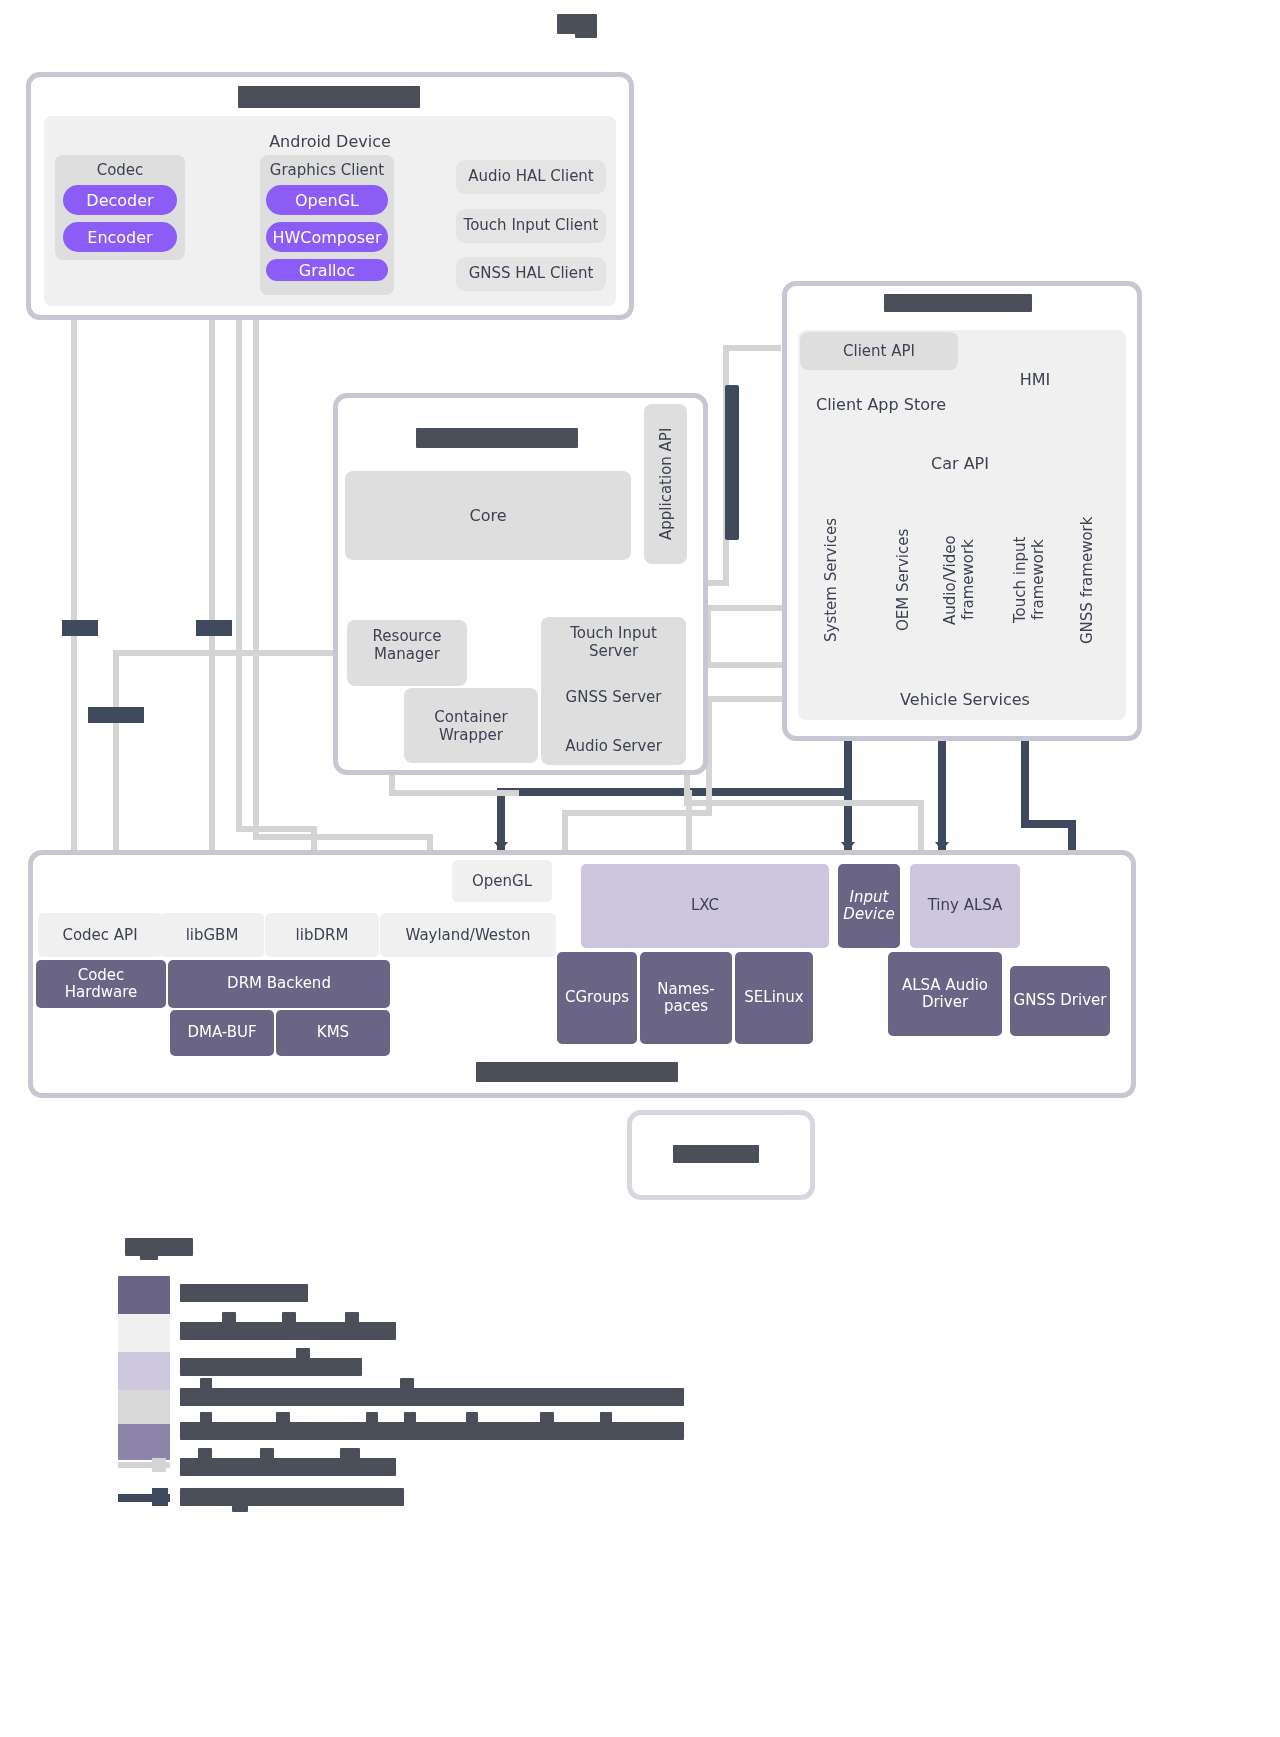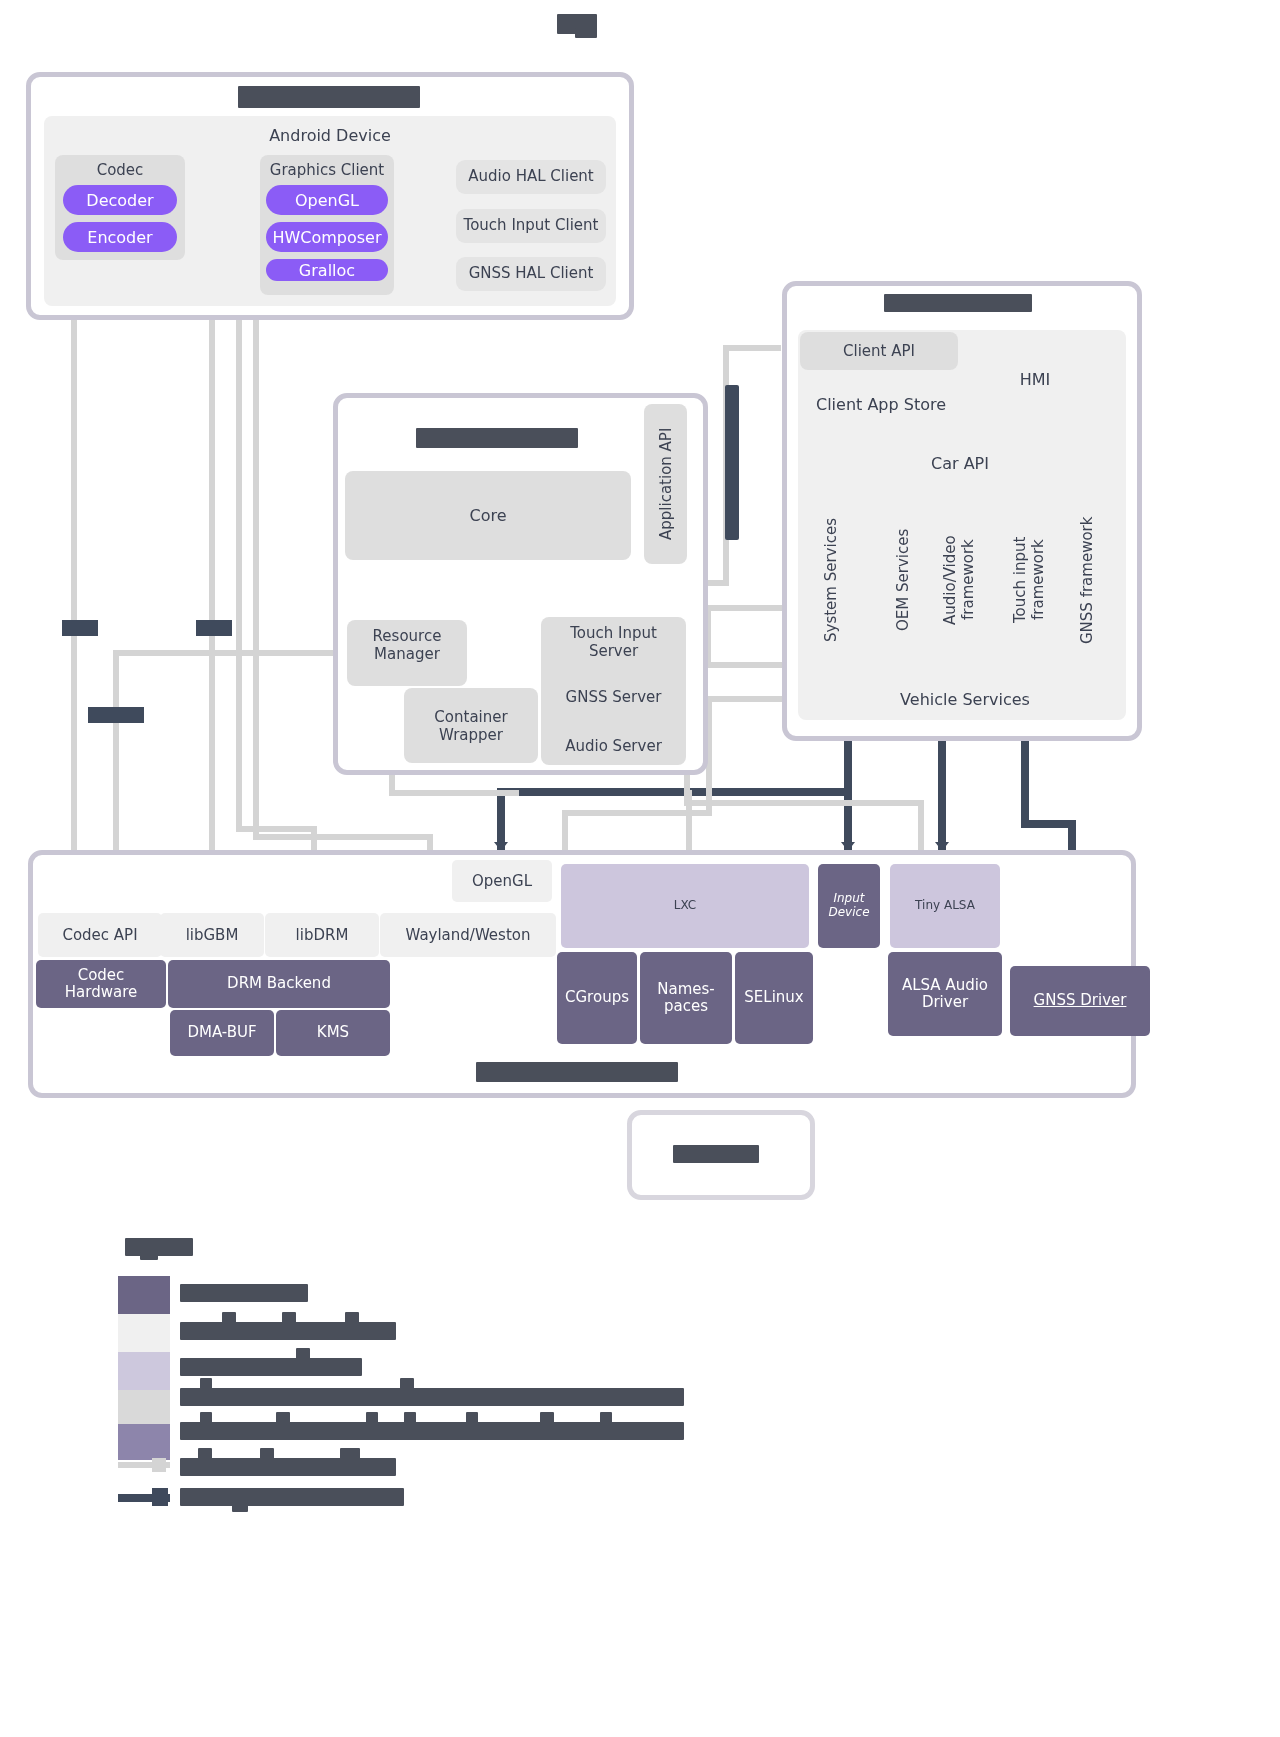--- a/index.html
+++ b/index.html
@@ -76,21 +76,21 @@
     border-radius:5px;
     display:flex; align-items:center; justify-content:center;
     text-align:center; font-size:15px; line-height:1.15;
   }
   .cont {
     position:absolute;
     background:#cdc6dd;
     color:#3c4252;
     border-radius:5px;
     display:flex; align-items:center; justify-content:center;
-    text-align:center; font-size:12px; line-height:1.15;
+    text-align:center; font-size:15px; line-height:1.15;margin-left:20px;
   }
   .vert {
     writing-mode:vertical-rl;
     transform:rotate(180deg);
   }
 
   
   .wire { position:absolute; background:#d4d4d4; }
   .wire.dark { background:#3f4a5c; }
   .arrow {
@@ -173,21 +173,21 @@
 <div class="wire" style="left:686px; top:790px; width:6px; height:126px;"></div>
 
 <div class="wire" style="left:36px; top:942px; width:1100px; height:0px;"></div>
 
 <div class="outer" style="left:26px; top:72px; width:608px; height:248px;"></div>
 
 <div class="redact" style="left:238px; top:86px; width:182px; height:22px;"></div>
 
 <div class="panel" style="left:44px; top:116px; width:572px; height:190px;"></div>
 
-<div class="lbl" style="left:230px; top:126px; width:200px; height:20px; font-size:16px;">Android Device</div>
+<div class="lbl" style="left:230px; top:132px; width:200px; height:20px; font-size:16px;">Android Device</div>
 
 <div class="group" style="left:55px; top:155px; width:130px; height:105px;"></div>
 <div class="lbl" style="left:55px; top:160px; width:130px; height:20px;">Codec</div>
 <div class="pill" style="left:63px; top:185px; width:114px; height:30px;">Decoder</div>
 <div class="pill" style="left:63px; top:222px; width:114px; height:30px;">Encoder</div>
 
 <div class="group" style="left:260px; top:155px; width:134px; height:140px;"></div>
 <div class="lbl" style="left:258px; top:160px; width:138px; height:20px;">Graphics Client</div>
 <div class="pill" style="left:266px; top:185px; width:122px; height:30px;">OpenGL</div>
 <div class="pill" style="left:266px; top:222px; width:122px; height:30px;">HWComposer</div>
@@ -267,21 +267,21 @@
 Device</div>
 <div class="cont" style="left:890px; top:864px; width:110px; height:84px;">Tiny ALSA</div>
 
 <div class="drv" style="left:557px; top:952px; width:80px; height:92px;">CGroups</div>
 <div class="drv" style="left:640px; top:952px; width:92px; height:92px; white-space:pre-line;">Names-
 paces</div>
 <div class="drv" style="left:735px; top:952px; width:78px; height:92px;">SELinux</div>
 
 <div class="drv" style="left:888px; top:952px; width:114px; height:84px; white-space:pre-line;">ALSA Audio
 Driver</div>
-<div class="drv" style="left:1010px; top:966px; width:140px; height:70px;text-decoration:underline;">GNSS Driver</div>
+<div class="drv" style="left:1010px; top:966px; width:100px; height:70px;">GNSS Driver</div>
 
 <div class="outer" style="left:627px; top:1110px; width:188px; height:90px; border-color:#d8d6de;"></div>
 <div class="redact" style="left:673px; top:1145px; width:86px; height:18px;"></div>
 
 <div class="redact" style="left:125px; top:1238px; width:68px; height:18px;"></div>
 <div class="redact" style="left:140px; top:1252px; width:18px; height:8px;"></div>
 
 <div class="swatch" style="left:118px; top:1276px; width:52px; height:38px; background:#6b6585;"></div>
 <div class="redact" style="left:180px; top:1284px; width:128px; height:18px;"></div>
 

